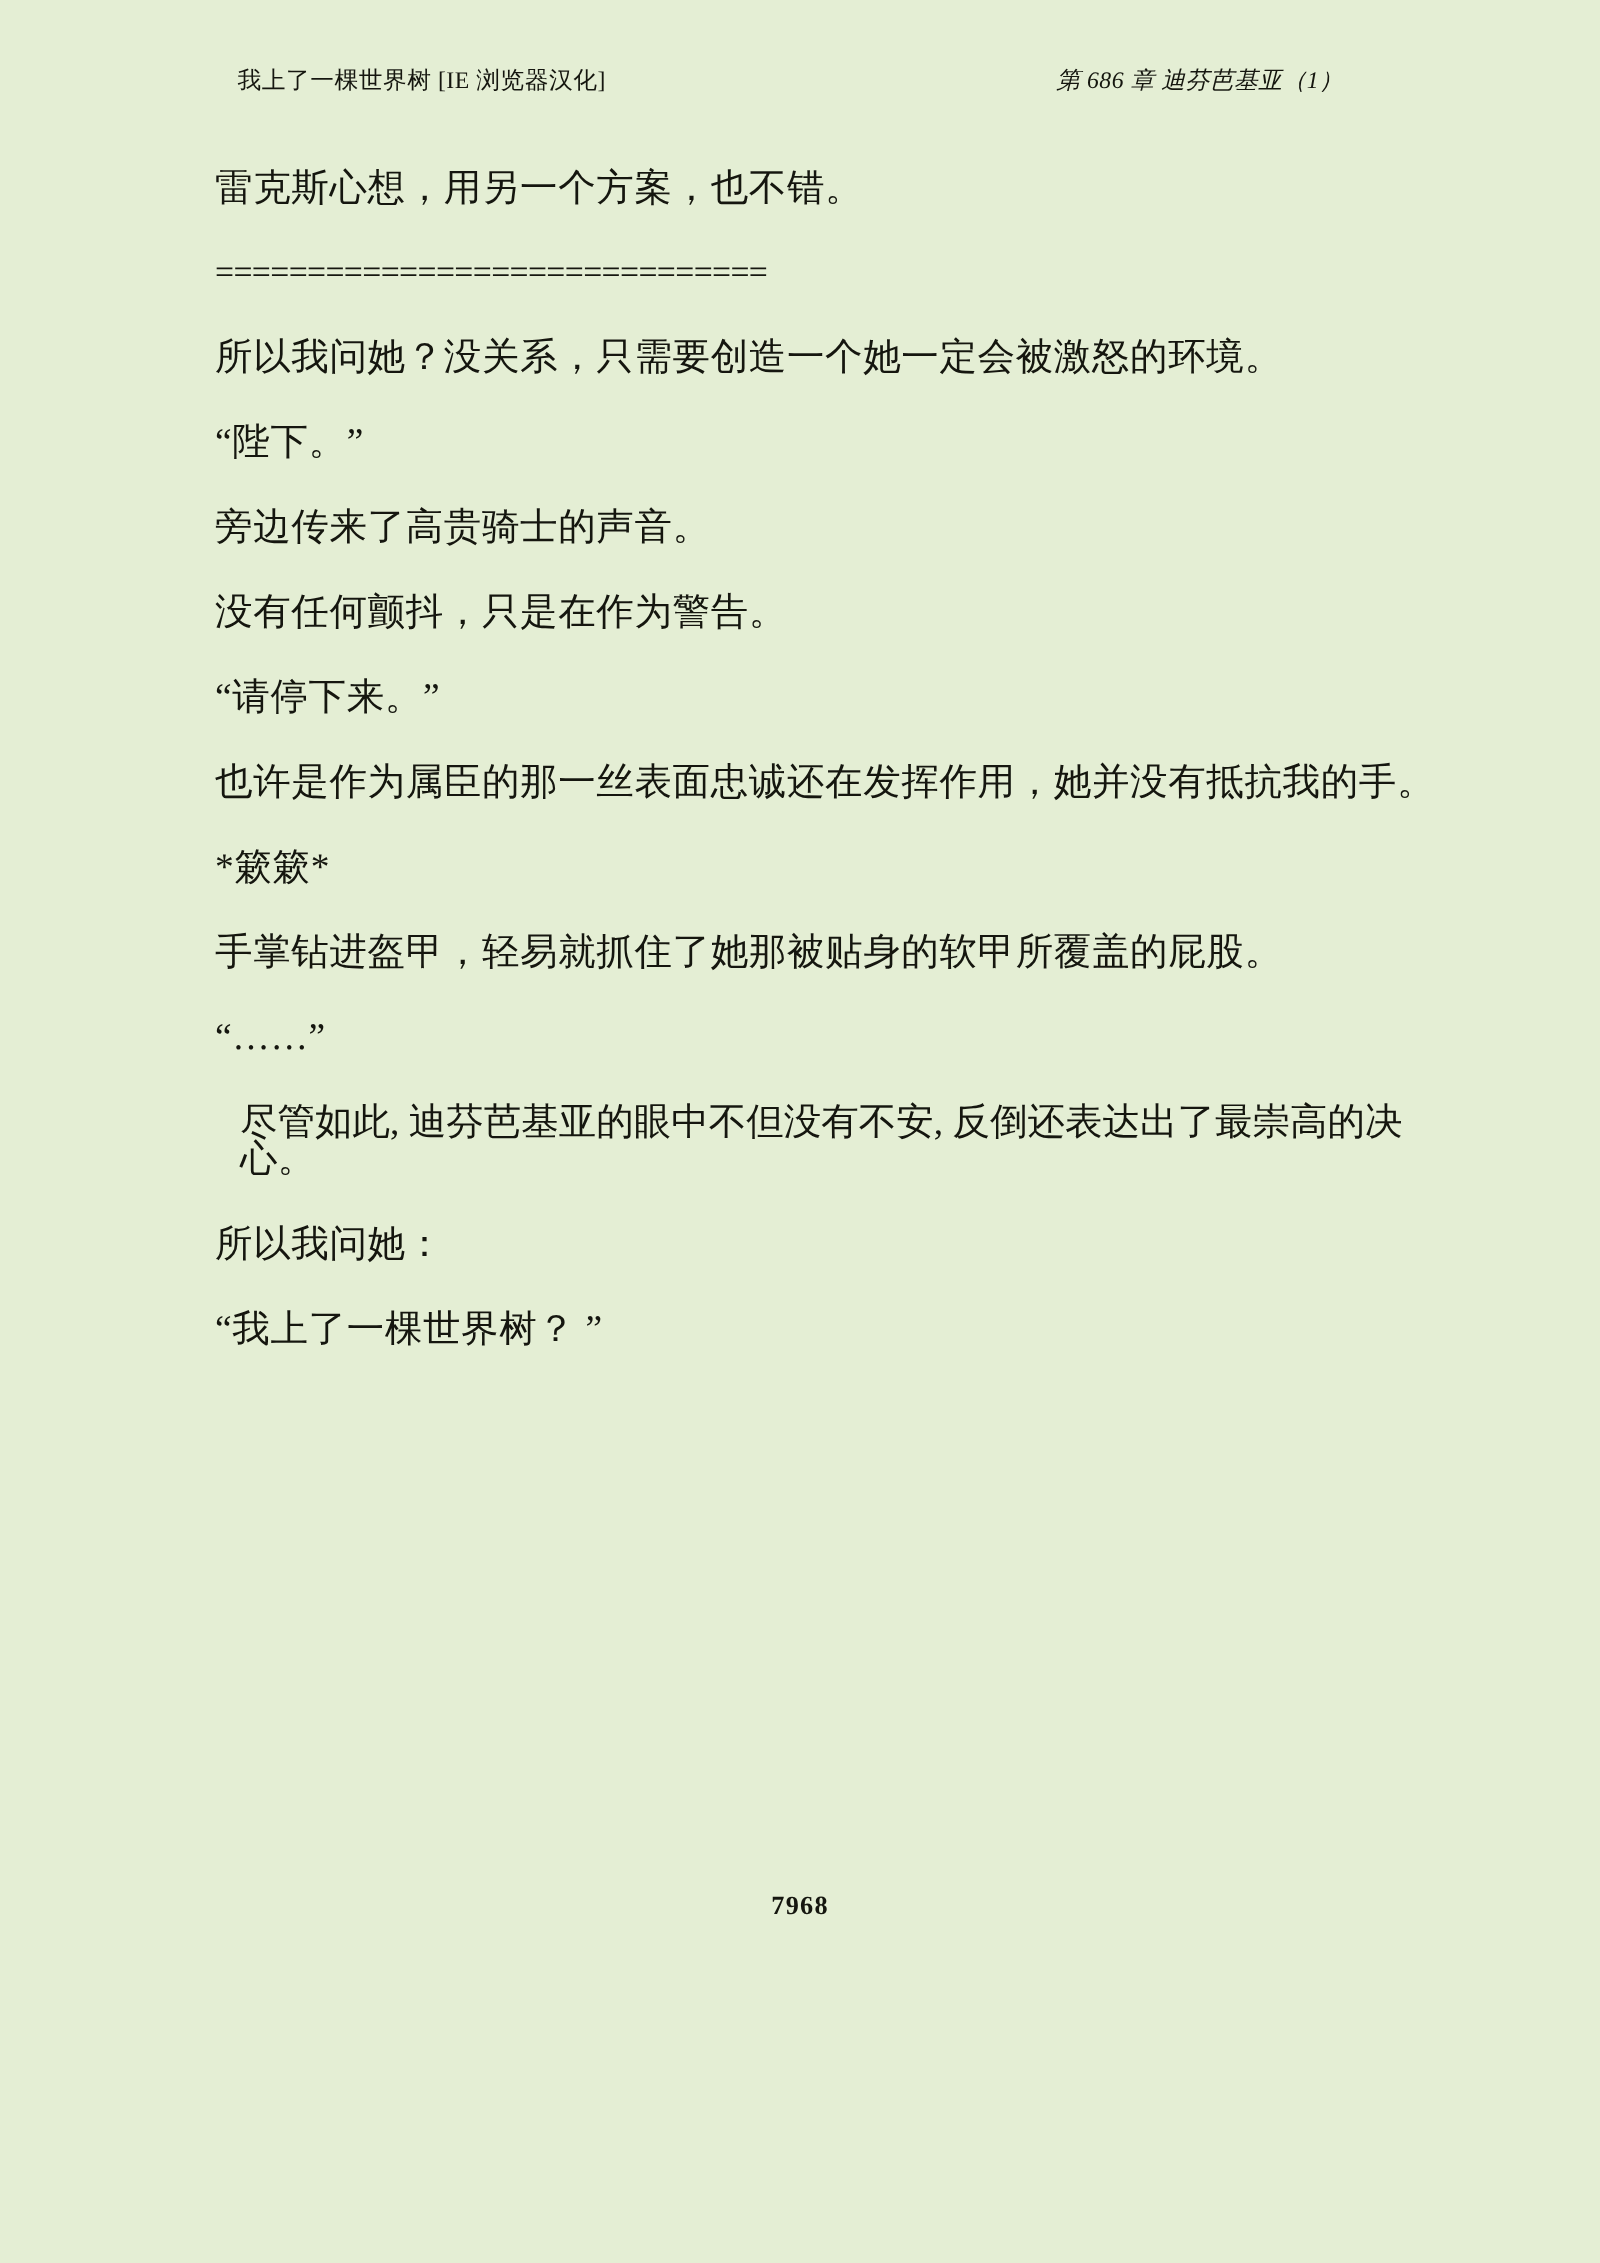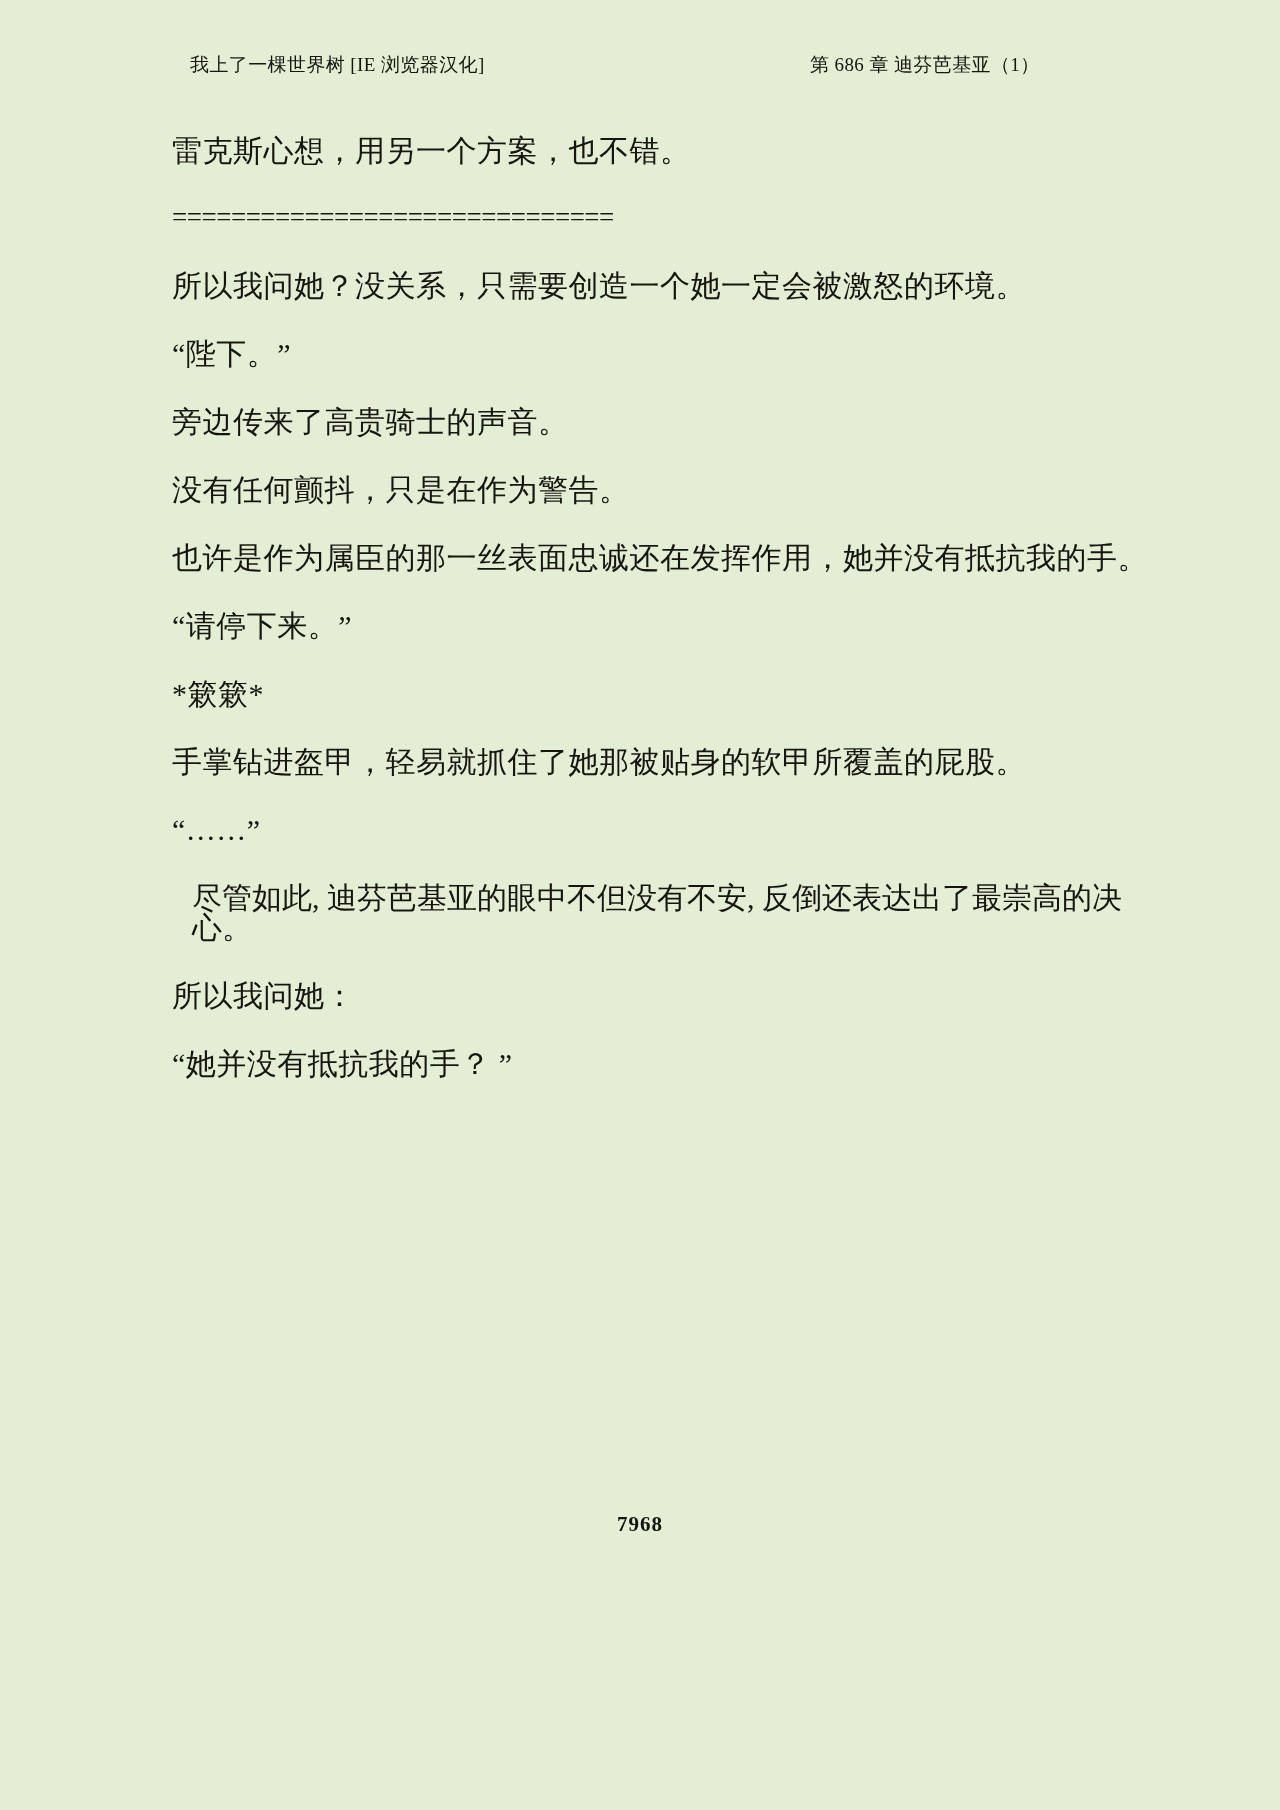--- a/index.html
+++ b/index.html
@@ -32,23 +32,24 @@
     letter-spacing: 0.4px;
   }
   .rh-left {
     position: absolute;
     left: 190px;
     top: 0;
     white-space: nowrap;
   }
   .rh-right {
     position: absolute;
-    left: 810px;
+    left: 845px;
     top: 0;
     white-space: nowrap;
+    font-style: italic;
   }
   .body-block {
     position: absolute;
     top: 136px;
     left: 172px;
     width: 1000px;
   }
   .para {
     font-size: 30px;
     line-height: 1.0;
@@ -86,25 +87,25 @@
     <span class="rh-right">第 686 章  迪芬芭基亚（1）</span>
   </div>
 
   <div class="body-block">
     <p class="para">雷克斯心想，用另一个方案，也不错。</p>
     <p class="para divider">==============================</p>
     <p class="para">所以我问她？没关系，只需要创造一个她一定会被激怒的环境。</p>
     <p class="para">“陛下。”</p>
     <p class="para">旁边传来了高贵骑士的声音。</p>
     <p class="para">没有任何颤抖，只是在作为警告。</p>
+    <p class="para">“请停下来。”</p>
     <p class="para">也许是作为属臣的那一丝表面忠诚还在发挥作用，她并没有抵抗我的手。</p>
-    <p class="para">“请停下来。”</p>
     <p class="para">*簌簌*</p>
     <p class="para">手掌钻进盔甲，轻易就抓住了她那被贴身的软甲所覆盖的屁股。</p>
     <p class="para">“……”</p>
     <p class="para tight">尽管如此, 迪芬芭基亚的眼中不但没有不安, 反倒还表达出了最崇高的决心。</p>
     <p class="para">所以我问她：</p>
-    <p class="para">“她并没有抵抗我的手？ ”</p>
+    <p class="para">“我上了一棵世界树？ ”</p>
   </div>
 
   <div class="page-number">7968</div>
 
 </div>
 
 </body></html>

